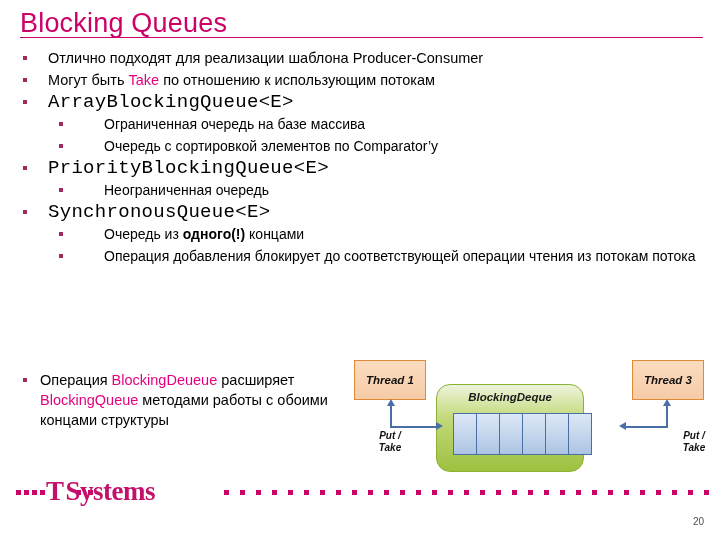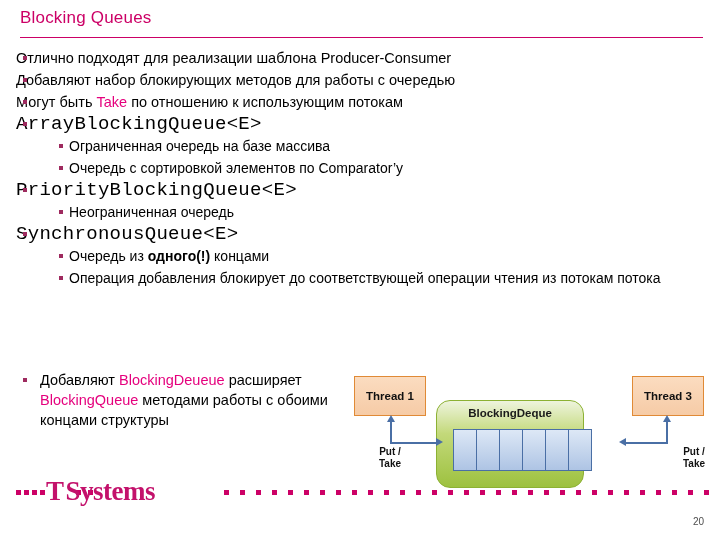--- a/index.html
+++ b/index.html
@@ -16,21 +16,21 @@
     height: 540px;
     background: #ffffff;
     overflow: hidden;
   }
 
   
   .title {
     position: absolute;
     left: 20px;
     top: 8px;
-    font-size: 17px;
+    font-size: 27px;
     color: #cc0066;
     letter-spacing: 0.2px;
     white-space: nowrap;
   }
   .title-rule {
     position: absolute;
     left: 20px;
     top: 37px;
     width: 683px;
     height: 1px;
@@ -43,27 +43,27 @@
     left: 0;
     top: 48px;
     width: 720px;
   }
   .li {
     position: relative;
     display: block;
     color: #000000;
   }
   .li1 {
-    padding-left: 16px;
+    padding-left: 48px;
     margin-bottom: 2px;
     font-size: 14.5px;
     line-height: 20px;
   }
   .li2 {
-    padding-left: 69px;
+    padding-left: 104px;
     margin-bottom: 2px;
     font-size: 14px;
     line-height: 20px;
   }
   .li1 > .marker {
     position: absolute;
     left: 23px;
     top: 8px;
     width: 4px;
     height: 4px;
@@ -103,23 +103,24 @@
     background: #9e2a5e;
   }
   .final-text {
     padding-left: 40px;
   }
 
   
   .diagram {
     position: absolute;
     left: 348px;
-    top: 374px;
+    top: 358px;
     width: 360px;
     height: 118px;
+    font-style: italic;
   }
   .thread-box {
     position: absolute;
     width: 72px;
     height: 40px;
     background: linear-gradient(180deg, #fbdcc0 0%, #f6cba6 100%);
     border: 1px solid #e08a36;
     box-sizing: border-box;
     font-size: 11.5px;
     font-weight: bold;
@@ -238,35 +239,35 @@
 </head>
 <body>
 
 <div class="slide">
 
   <div class="title">Blocking Queues</div>
   <div class="title-rule"></div>
 
   <div class="body" id="bullet-list">
       <div class="li li1"><span class="marker"></span><span>Отлично подходят для реализации шаблона Producer-Consumer</span></div>
-      <div class="li li1"><span class="marker"></span><span>Добавляют набор блокирующих методов для работы с очередью</span></div>
+      <div class="li li1"><span class="marker"></span></div>
       <div class="li li1"><span class="marker"></span><span><span>Могут быть </span><span class="accent">Take</span><span> по отношению к использующим потокам</span></span></div>
       <div class="li li1"><span class="marker"></span><span class="mono">ArrayBlockingQueue&lt;E&gt;</span></div>
       <div class="li li2"><span class="marker"></span><span>Ограниченная очередь на базе массива</span></div>
       <div class="li li2"><span class="marker"></span><span>Очередь с сортировкой элементов по Comparator’у</span></div>
       <div class="li li1"><span class="marker"></span><span class="mono">PriorityBlockingQueue&lt;E&gt;</span></div>
       <div class="li li2"><span class="marker"></span><span>Неограниченная очередь</span></div>
       <div class="li li1"><span class="marker"></span><span class="mono">SynchronousQueue&lt;E&gt;</span></div>
       <div class="li li2"><span class="marker"></span><span><span>Очередь из </span><span class="bold">одного(!)</span><span> концами</span></span></div>
       <div class="li li2"><span class="marker"></span><span>Операция добавления блокирует до соответствующей операции чтения из потокам потока</span></div>
     </div>
 
   <div class="final-block">
     <span class="marker"></span>
-    <div class="final-text" id="final-text"><span>Добавляют </span><span class="accent">BlockingDeueue</span><span> расширяет </span><span class="accent">BlockingQueue</span><span> методами работы с обоими концами структуры</span></div>
+    <div class="final-text" id="final-text"><span>Операция </span><span class="accent">BlockingDeueue</span><span> расширяет </span><span class="accent">BlockingQueue</span><span> методами работы с обоими концами структуры</span></div>
   </div>
 
   <div class="diagram">
 
     <div class="thread-box thread-left">
       <span>Thread 1</span>
     </div>
 
     <div class="thread-box thread-right">
       <span>Thread 3</span>

